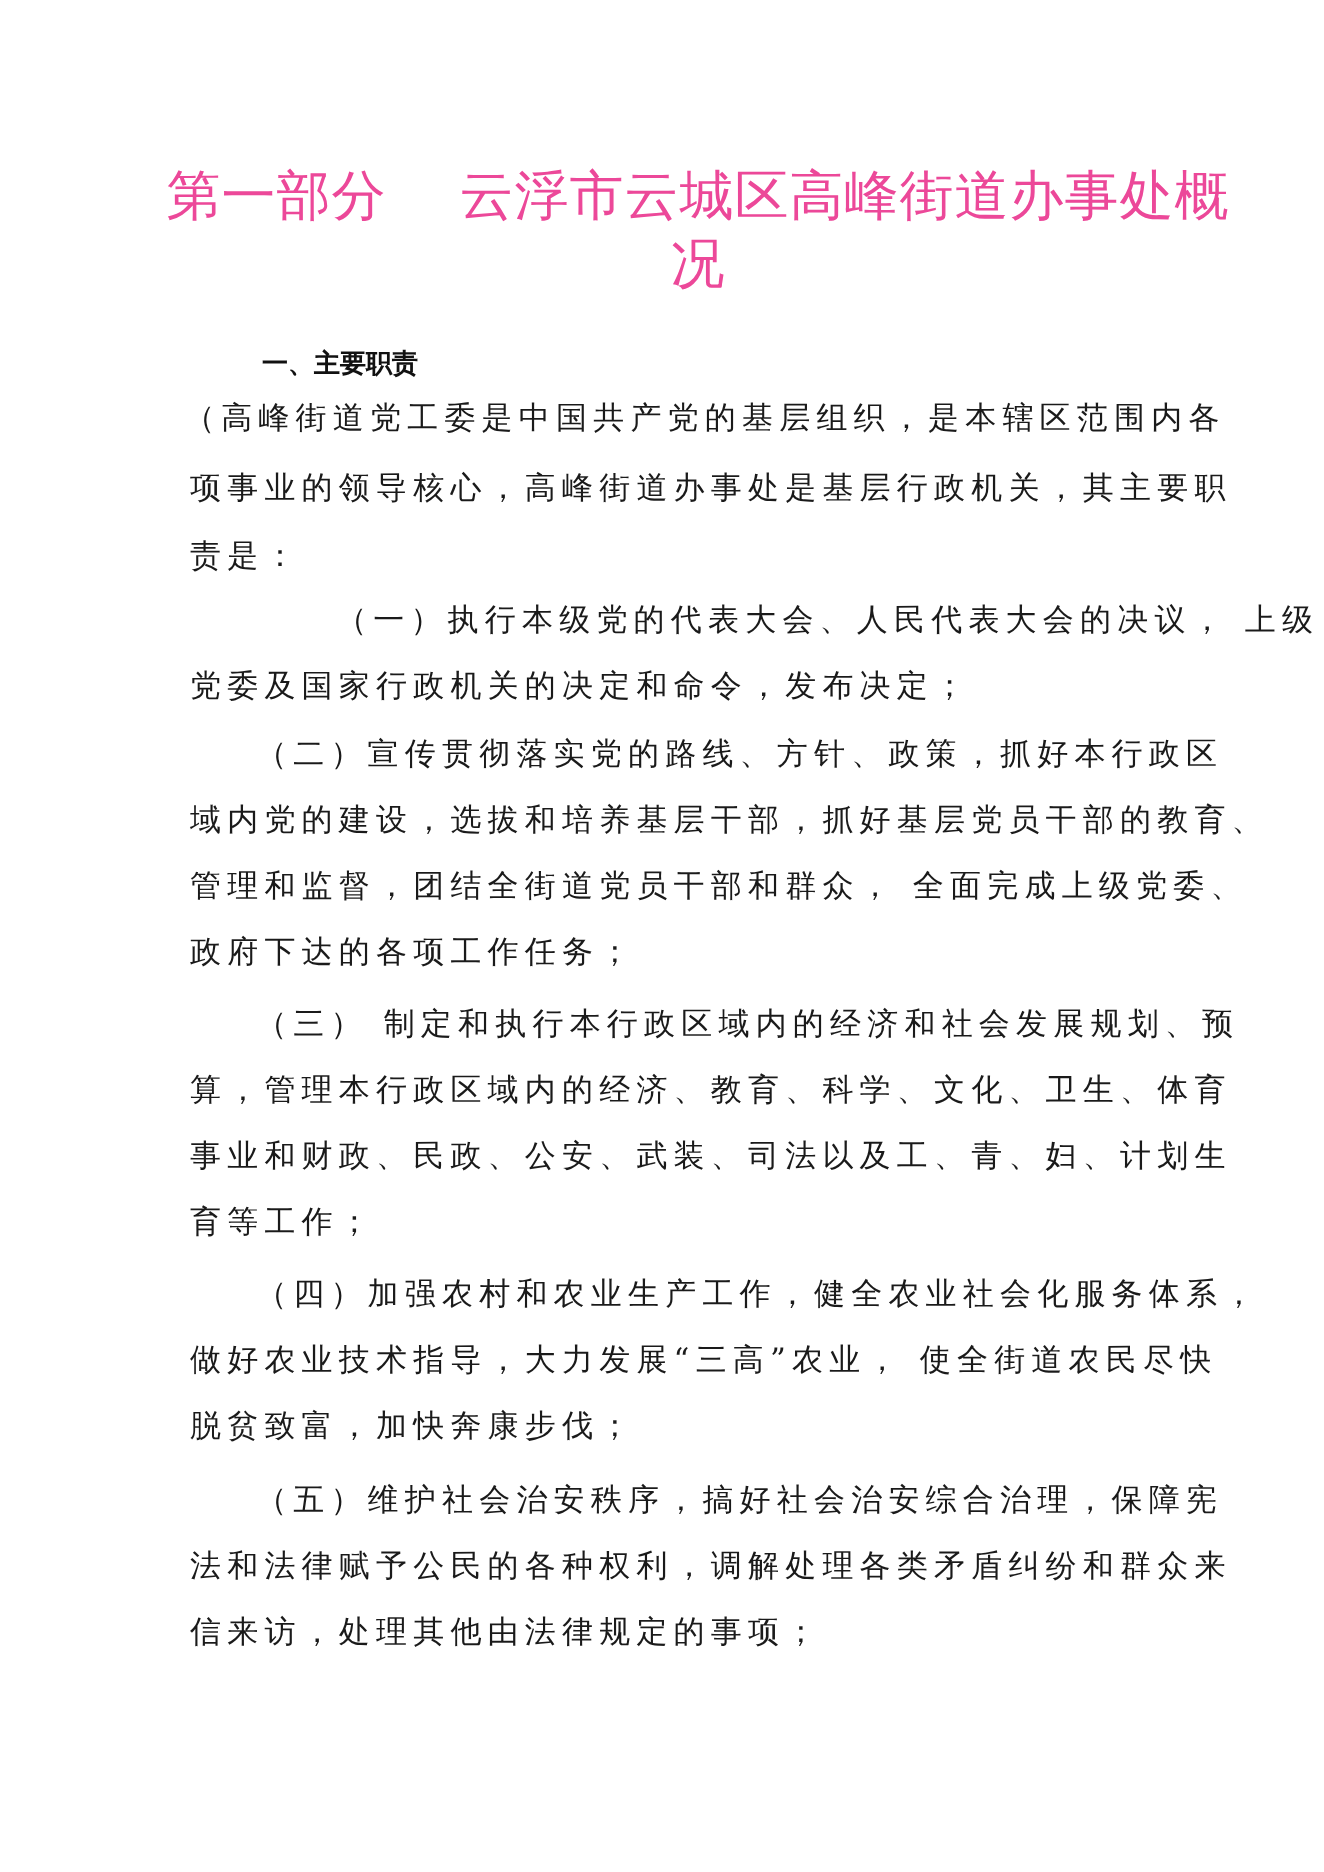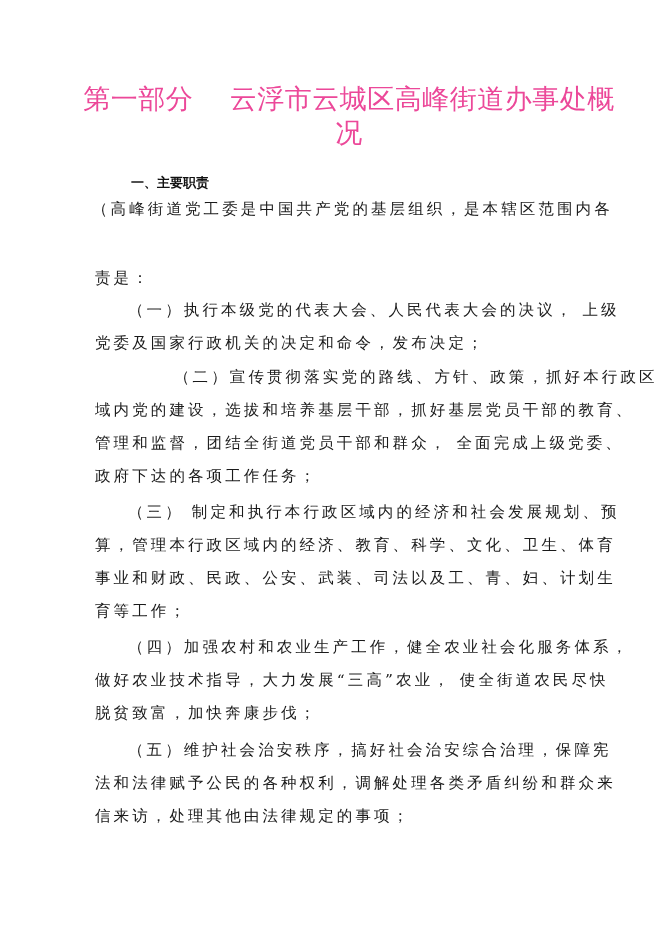--- a/index.html
+++ b/index.html
@@ -61,26 +61,27 @@
 <body>
 
 <div class="page">
 
   <div class="title title-line1">第一部分　 云浮市云城区高峰街道办事处概</div>
   <div class="title title-line2">况</div>
 
   <div class="section-heading">一、主要职责</div>
 
   <div class="line" style="top:199px; left:92px;">（高峰街道党工委是中国共产党的基层组织，是本辖区范围内各</div>
+  <div class="line" style="top:234px;">项事业的领导核心，高峰街道办事处是基层行政机关，其主要职</div>
   <div class="line" style="top:268px;">责是：</div>
 
-  <div class="line indent" style="top:300px;">（一）执行本级党的代表大会、人民代表大会的决议， 上级</div>
+  <div class="line indent" style="top:300px;margin-left:40px;">（一）执行本级党的代表大会、人民代表大会的决议， 上级</div>
   <div class="line" style="top:333px;">党委及国家行政机关的决定和命令，发布决定；</div>
 
-  <div class="line indent" style="top:367px;margin-left:46px;">（二）宣传贯彻落实党的路线、方针、政策，抓好本行政区</div>
+  <div class="line indent" style="top:367px;">（二）宣传贯彻落实党的路线、方针、政策，抓好本行政区</div>
   <div class="line" style="top:400px;">域内党的建设，选拔和培养基层干部，抓好基层党员干部的教育、</div>
   <div class="line" style="top:433px;text-align:right;">管理和监督，团结全街道党员干部和群众， 全面完成上级党委、</div>
   <div class="line" style="top:466px;">政府下达的各项工作任务；</div>
 
   <div class="line indent" style="top:502px;">（三） 制定和执行本行政区域内的经济和社会发展规划、预</div>
   <div class="line" style="top:535px;">算，管理本行政区域内的经济、教育、科学、文化、卫生、体育</div>
   <div class="line" style="top:568px;">事业和财政、民政、公安、武装、司法以及工、青、妇、计划生</div>
   <div class="line" style="top:601px;">育等工作；</div>
 
   <div class="line indent" style="top:637px;">（四）加强农村和农业生产工作，健全农业社会化服务体系，</div>

